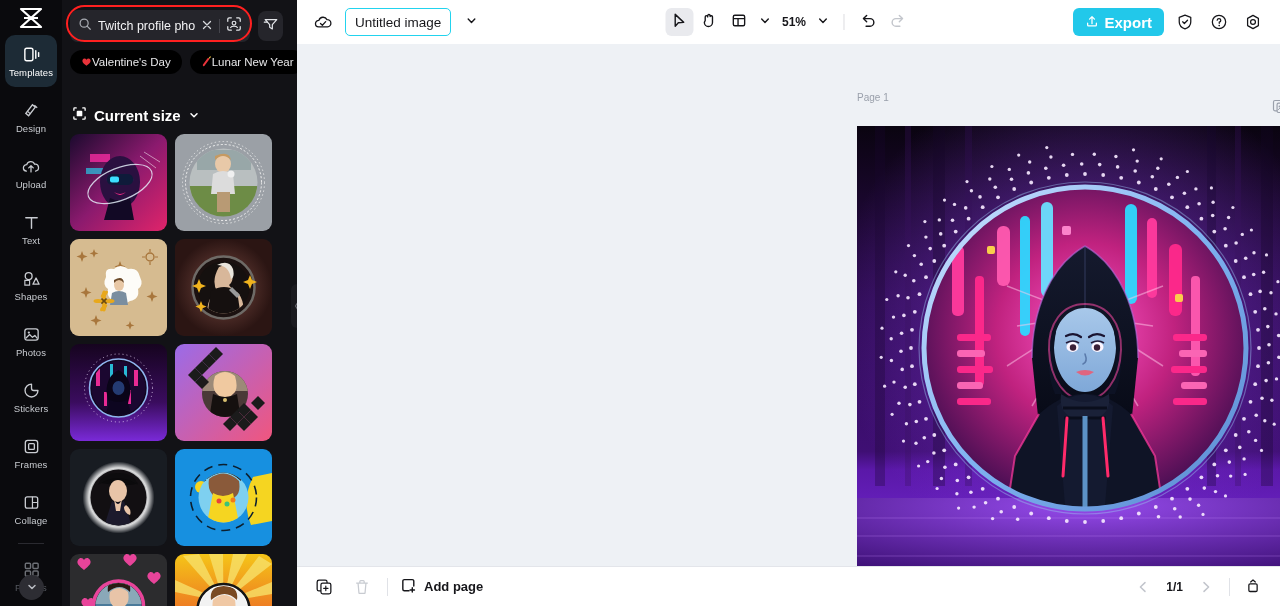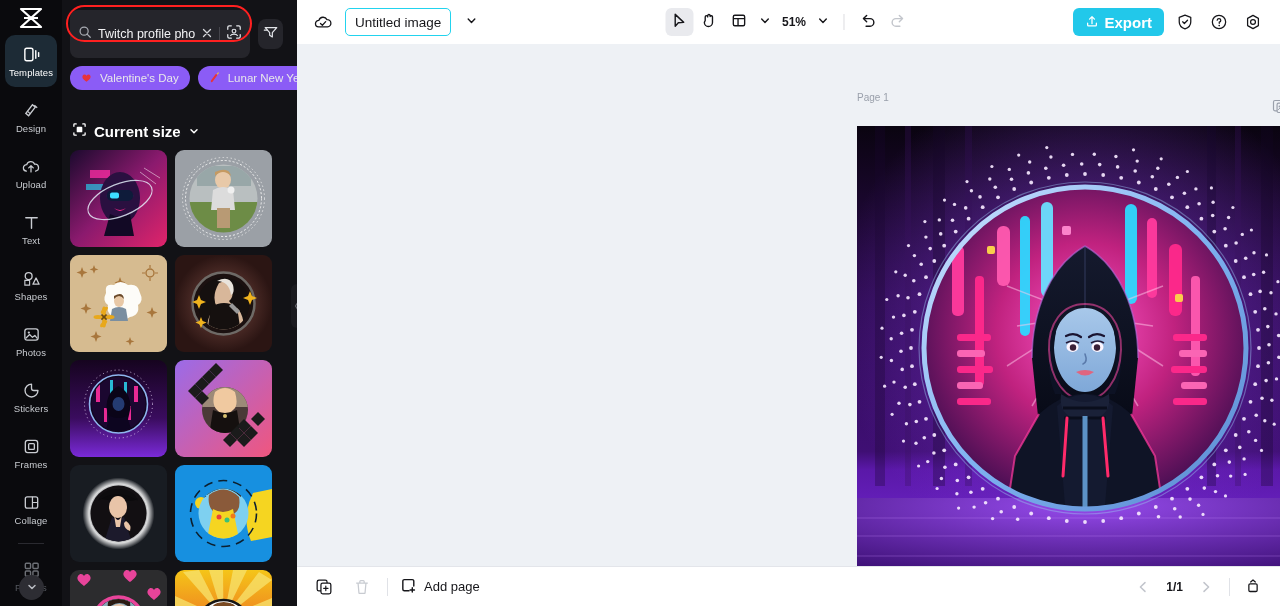--- a/index.html
+++ b/index.html
@@ -36,38 +36,38 @@
     cursor: pointer;
   }
 
   
   .panel {
     width: 235px; flex: 0 0 235px; height: 606px; background: #121216;
     position: relative; overflow: hidden;
   }
   .search-row { display: flex; align-items: center; gap: 8px; padding: 10px 10px 0 8px; }
   .search-box {
-    flex: 1; height: 48px; background: #25252b; border-radius: 8px;
+    flex: 1; height: 32px; background: #25252b; border-radius: 8px;
     display: flex; align-items: center; padding: 0 8px; gap: 6px; position: relative;
   }
   .search-hl {
     position: absolute; left: 4px; top: 5px; width: 186px; height: 37px;
     border: 2.5px solid #ff2020; border-radius: 20px; pointer-events: none; z-index: 5;
   }
   .search-txt { font-size: 12.5px; color: #f2f2f4; white-space: nowrap; overflow: hidden; flex: 1; }
   .search-sep { width: 1px; height: 14px; background: #45454c; }
   .filter-btn {
     width: 30px; height: 30px; border-radius: 8px; background: #25252b;
     display: flex; align-items: center; justify-content: center; cursor: pointer;
     margin-right: 4px;
   }
   .chips { display: flex; gap: 8px; padding: 8px 0 0 8px; overflow: hidden; }
   .chip {
-    height: 24px; background: #8b5cf6; border-radius: 12px; display: flex;
-    align-items: center; gap: 8px; padding: 0 11px; font-size: 11.5px; color: #e8e8ea;
+    height: 24px; background: #000000; border-radius: 12px; display: flex;
+    align-items: center; gap: 0; padding: 0 11px; font-size: 11.5px; color: #e8e8ea;
     white-space: nowrap; cursor: pointer; flex: 0 0 auto;
   }
   .cursize {
     display: flex; align-items: center; gap: 7px; padding: 32px 0 10px 10px;
     color: #fff; font-size: 15px; font-weight: bold; cursor: pointer;
   }
   .grid { display: flex; flex-wrap: wrap; gap: 8px; padding: 0 8px; }
   .thumb {
     width: 97px; height: 97px; border-radius: 9px; overflow: hidden;
     position: relative; cursor: pointer; flex: 0 0 97px;
@@ -134,21 +134,21 @@
   }
   .fp-lbl { font-size: 8.5px; color: #6b717c; }
 
   .bottombar {
     height: 40px; background: #fff; border-top: 1px solid #e3e5ea;
     display: flex; align-items: center; padding: 0 14px; gap: 12px; flex: 0 0 40px;
   }
   .bb-sep { width: 1px; height: 18px; background: #e0e2e7; }
   .addpage {
     display: flex; align-items: center; gap: 7px; font-size: 13px; color: #16161a;
-    font-weight: normal; cursor: pointer;
+    font-weight: bold; cursor: pointer;
   }
   .bb-right { margin-left: auto; display: flex; align-items: center; gap: 10px; }
   .pageno { font-size: 12px; color: #16161a; font-weight: bold; }
 </style>
 </head>
 <body>
 
 <div class="app">
 
   <div class="rail">

